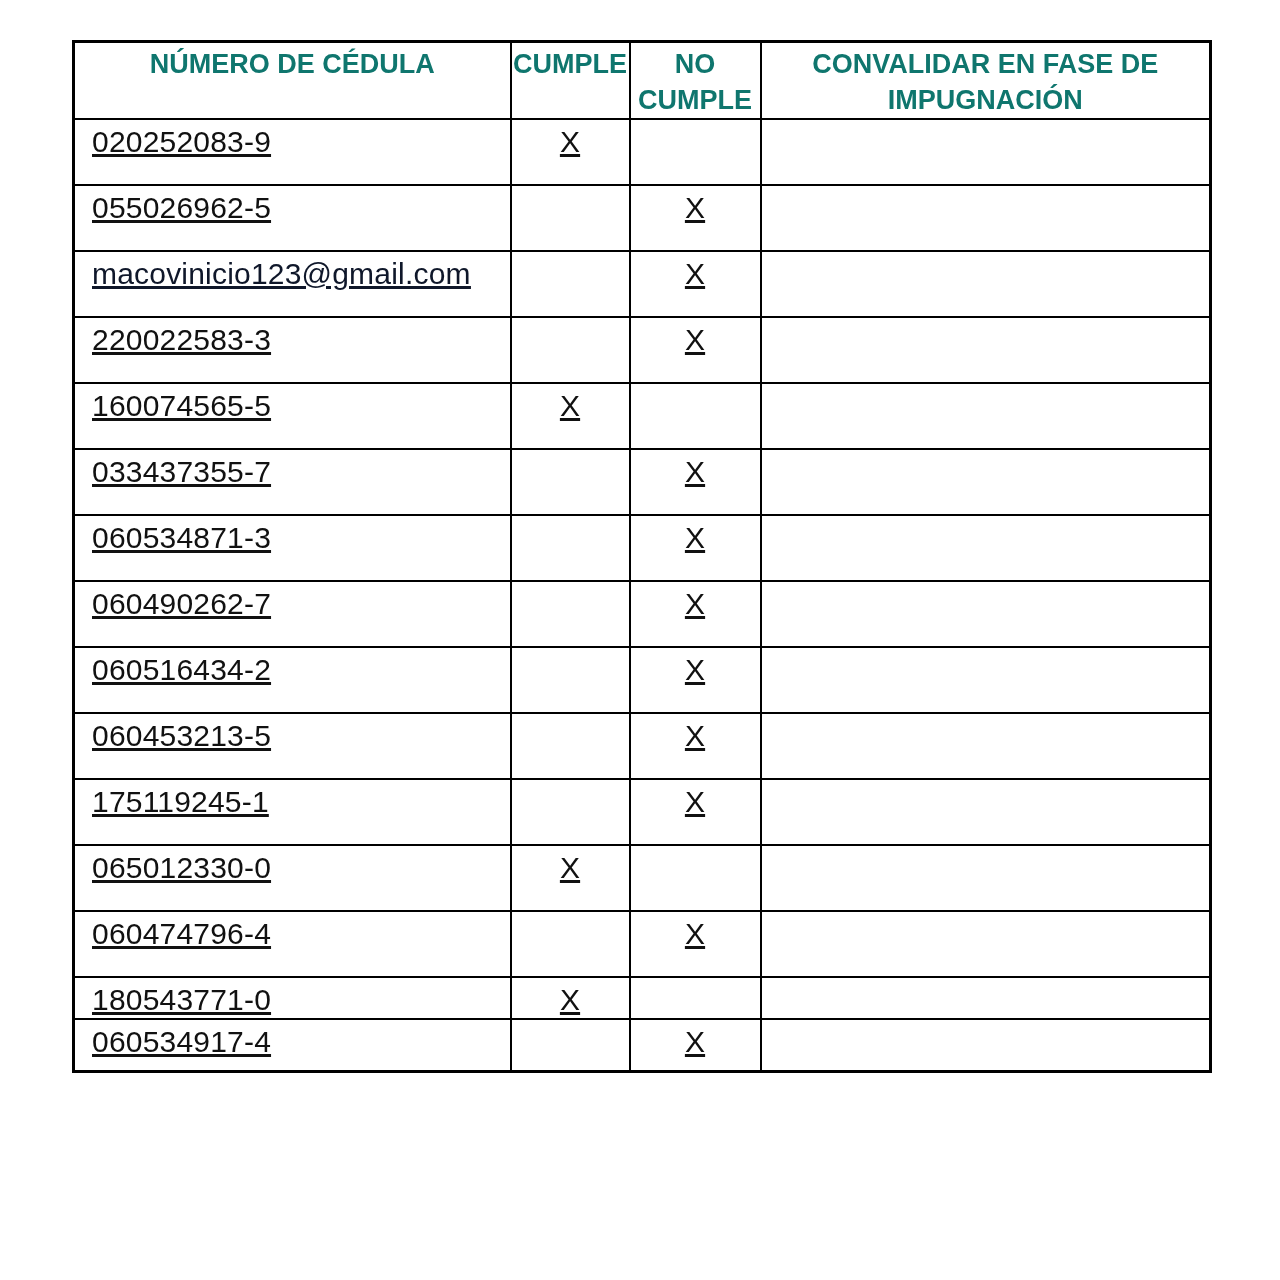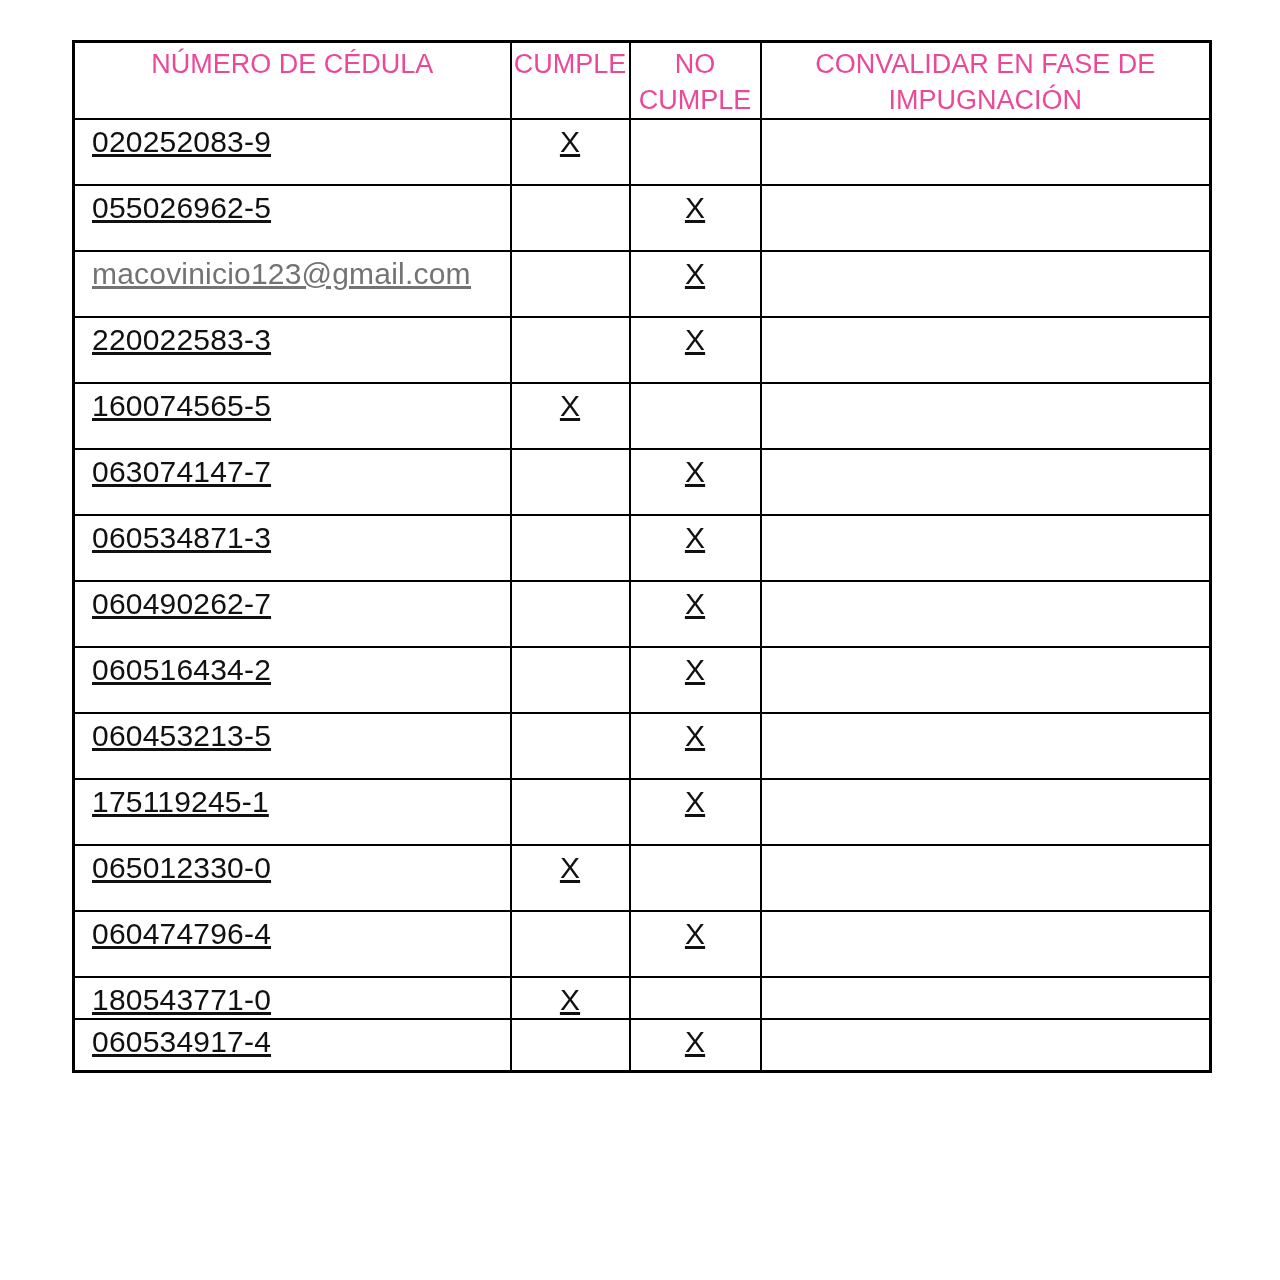--- a/index.html
+++ b/index.html
@@ -29,38 +29,38 @@
   col.c4 { width: 450px; }
   th, td {
     border: 2px solid #000;
     vertical-align: top;
     box-sizing: border-box;
     overflow: hidden;
   }
   thead tr { height: 74px; }
   thead th {
     font-size: 27px;
-    font-weight: normal;
+    font-weight: bold;
     text-align: center;
     line-height: 1.32;
     padding: 4px 1px 0 1px;
-    color: #ec4899;
+    color: #0f766e;
   }
   tbody tr { height: 66px; text-decoration: underline; }
   tbody tr.row-short   { height: 40px; }
   tbody tr.row-shorter { height: 52px; margin-top: 11px; }
   tbody td {
     font-size: 30px;
     padding-top: 5px;
     letter-spacing: 0.2px;
   }
   td.cell-id   { text-align: left; padding-left: 17px; padding-right: 6px; white-space: nowrap; }
   td.cell-mark { text-align: center; }
   .link {
-    color: #737373;
+    color: #0f172a;
     text-decoration: underline;
     cursor: pointer;
   }
 </style>
 </head>
 <body>
 
 <div class="page">
   <table class="doc-table">
     <colgroup>
@@ -102,21 +102,21 @@
     <td class="cell-mark">X</td>
     <td class="cell-empty"></td>
   </tr>
         <tr>
     <td class="cell-id"><span>160074565-5</span></td>
     <td class="cell-mark">X</td>
     <td class="cell-mark"></td>
     <td class="cell-empty"></td>
   </tr>
         <tr>
-    <td class="cell-id"><span>063074147-7</span></td>
+    <td class="cell-id"><span>033437355-7</span></td>
     <td class="cell-mark"></td>
     <td class="cell-mark">X</td>
     <td class="cell-empty"></td>
   </tr>
         <tr>
     <td class="cell-id"><span>060534871-3</span></td>
     <td class="cell-mark"></td>
     <td class="cell-mark">X</td>
     <td class="cell-empty"></td>
   </tr>

